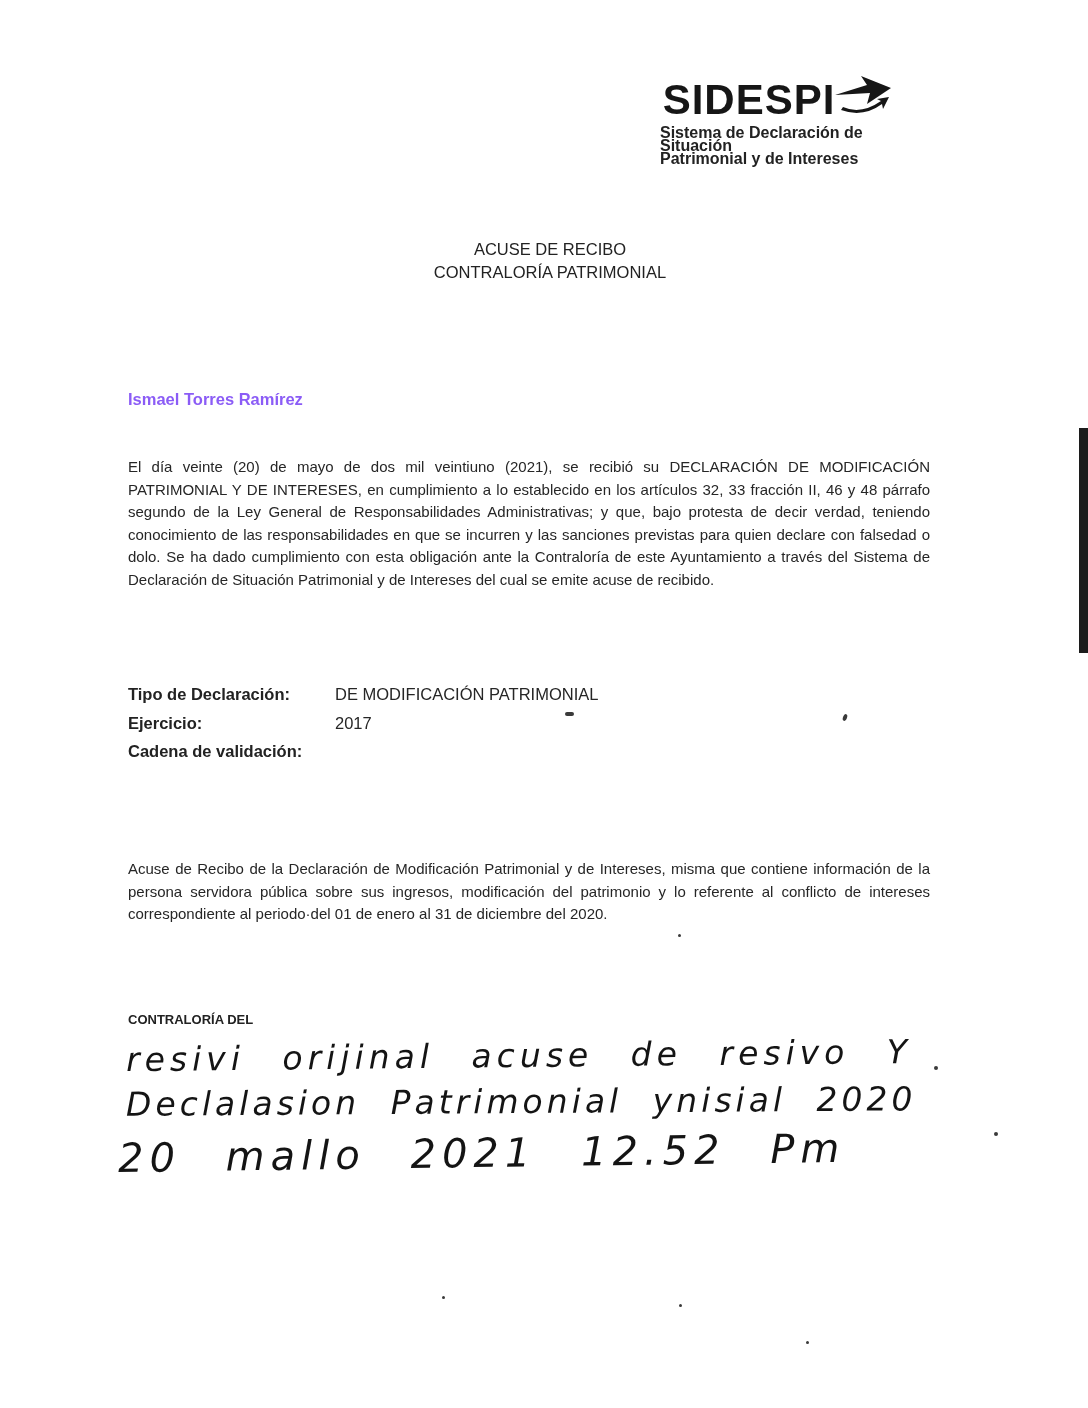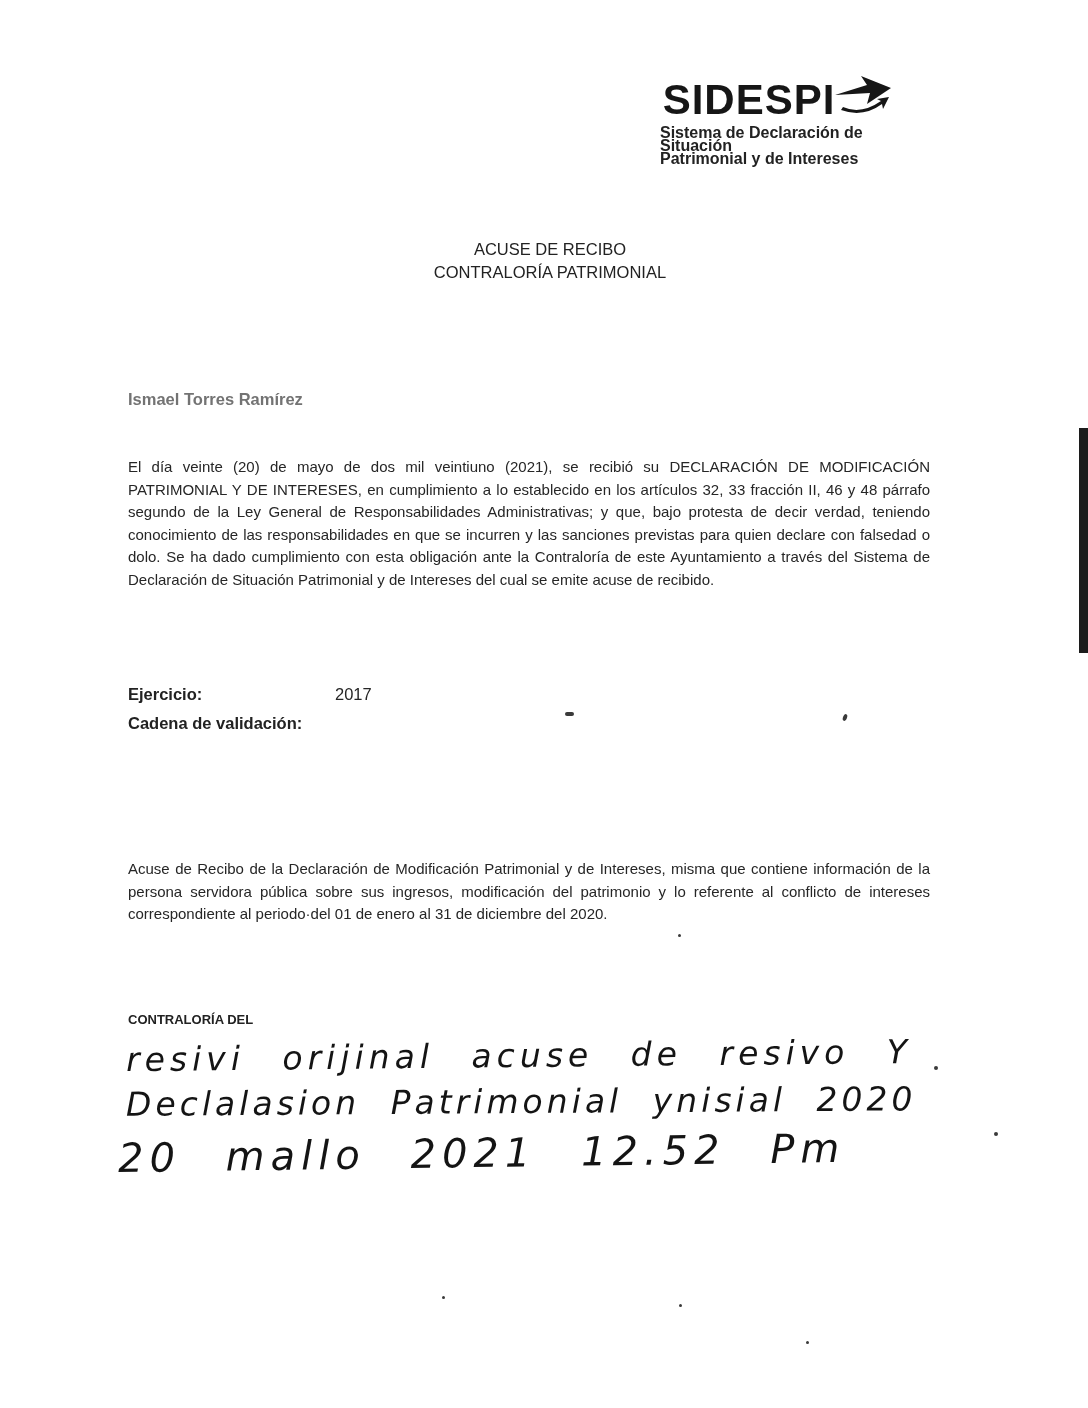--- a/index.html
+++ b/index.html
@@ -64,21 +64,21 @@
     padding-left: 20px;
   }
 
   
   .recipient {
     position: absolute;
     left: 128px;
     top: 390px;
     font-weight: bold;
     font-size: 16.5px;
-    color: #737373;
+    color: #8b5cf6;
   }
 
   
   .body-par {
     position: absolute;
     left: 128px;
     width: 802px;
     font-size: 15px;
     line-height: 22.6px;
     text-align: justify;
@@ -200,20 +200,24 @@
     <div>ACUSE DE RECIBO</div>
     <div>CONTRALORÍA PATRIMONIAL</div>
   </div>
 
   <div class="recipient">Ismael Torres Ramírez</div>
 
   <div class="body-par par-1">El día veinte (20) de mayo de dos mil veintiuno (2021), se recibió su DECLARACIÓN DE MODIFICACIÓN PATRIMONIAL Y DE INTERESES, en cumplimiento a lo establecido en los artículos 32, 33 fracción II, 46 y 48 párrafo segundo de la Ley General de Responsabilidades Administrativas; y que, bajo protesta de decir verdad, teniendo conocimiento de las responsabilidades en que se incurren y las sanciones previstas para quien declare con falsedad o dolo. Se ha dado cumplimiento con esta obligación ante la Contraloría de este Ayuntamiento a través del Sistema de Declaración de Situación Patrimonial y de Intereses del cual se emite acuse de recibido.</div>
 
   <div class="fields">
     <div class="field-row">
+      <span class="field-label">Tipo de Declaración:</span>
+      <span class="field-value">DE MODIFICACIÓN PATRIMONIAL</span>
+    </div>
+    <div class="field-row">
       <span class="field-label">Ejercicio:</span>
       <span class="field-value">2017</span>
     </div>
     <div class="field-row">
       <span class="field-label">Cadena de validación:</span>
       <span class="field-value"></span>
     </div>
   </div>
 
   <div class="body-par par-2">Acuse de Recibo de la Declaración de Modificación Patrimonial y de Intereses, misma que contiene información de la persona servidora pública sobre sus ingresos, modificación del patrimonio y lo referente al conflicto de intereses correspondiente al periodo·del 01 de enero al 31 de diciembre del 2020.</div>

